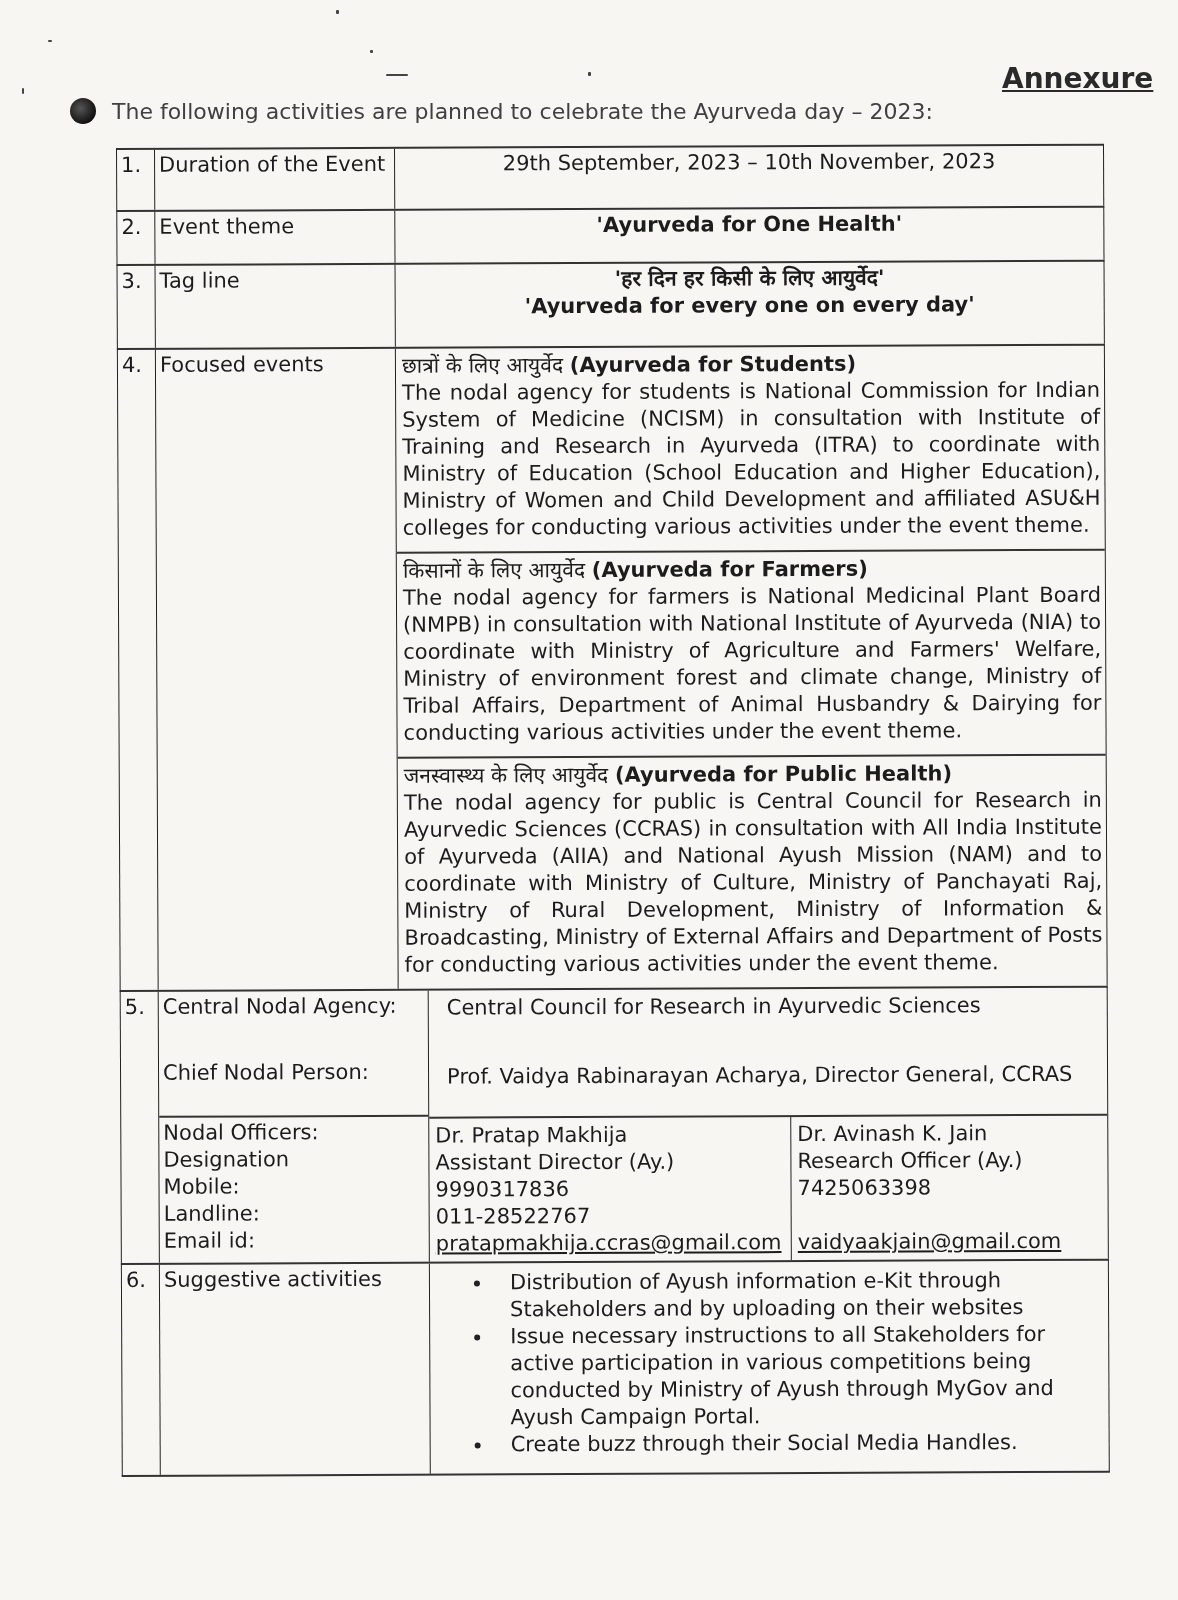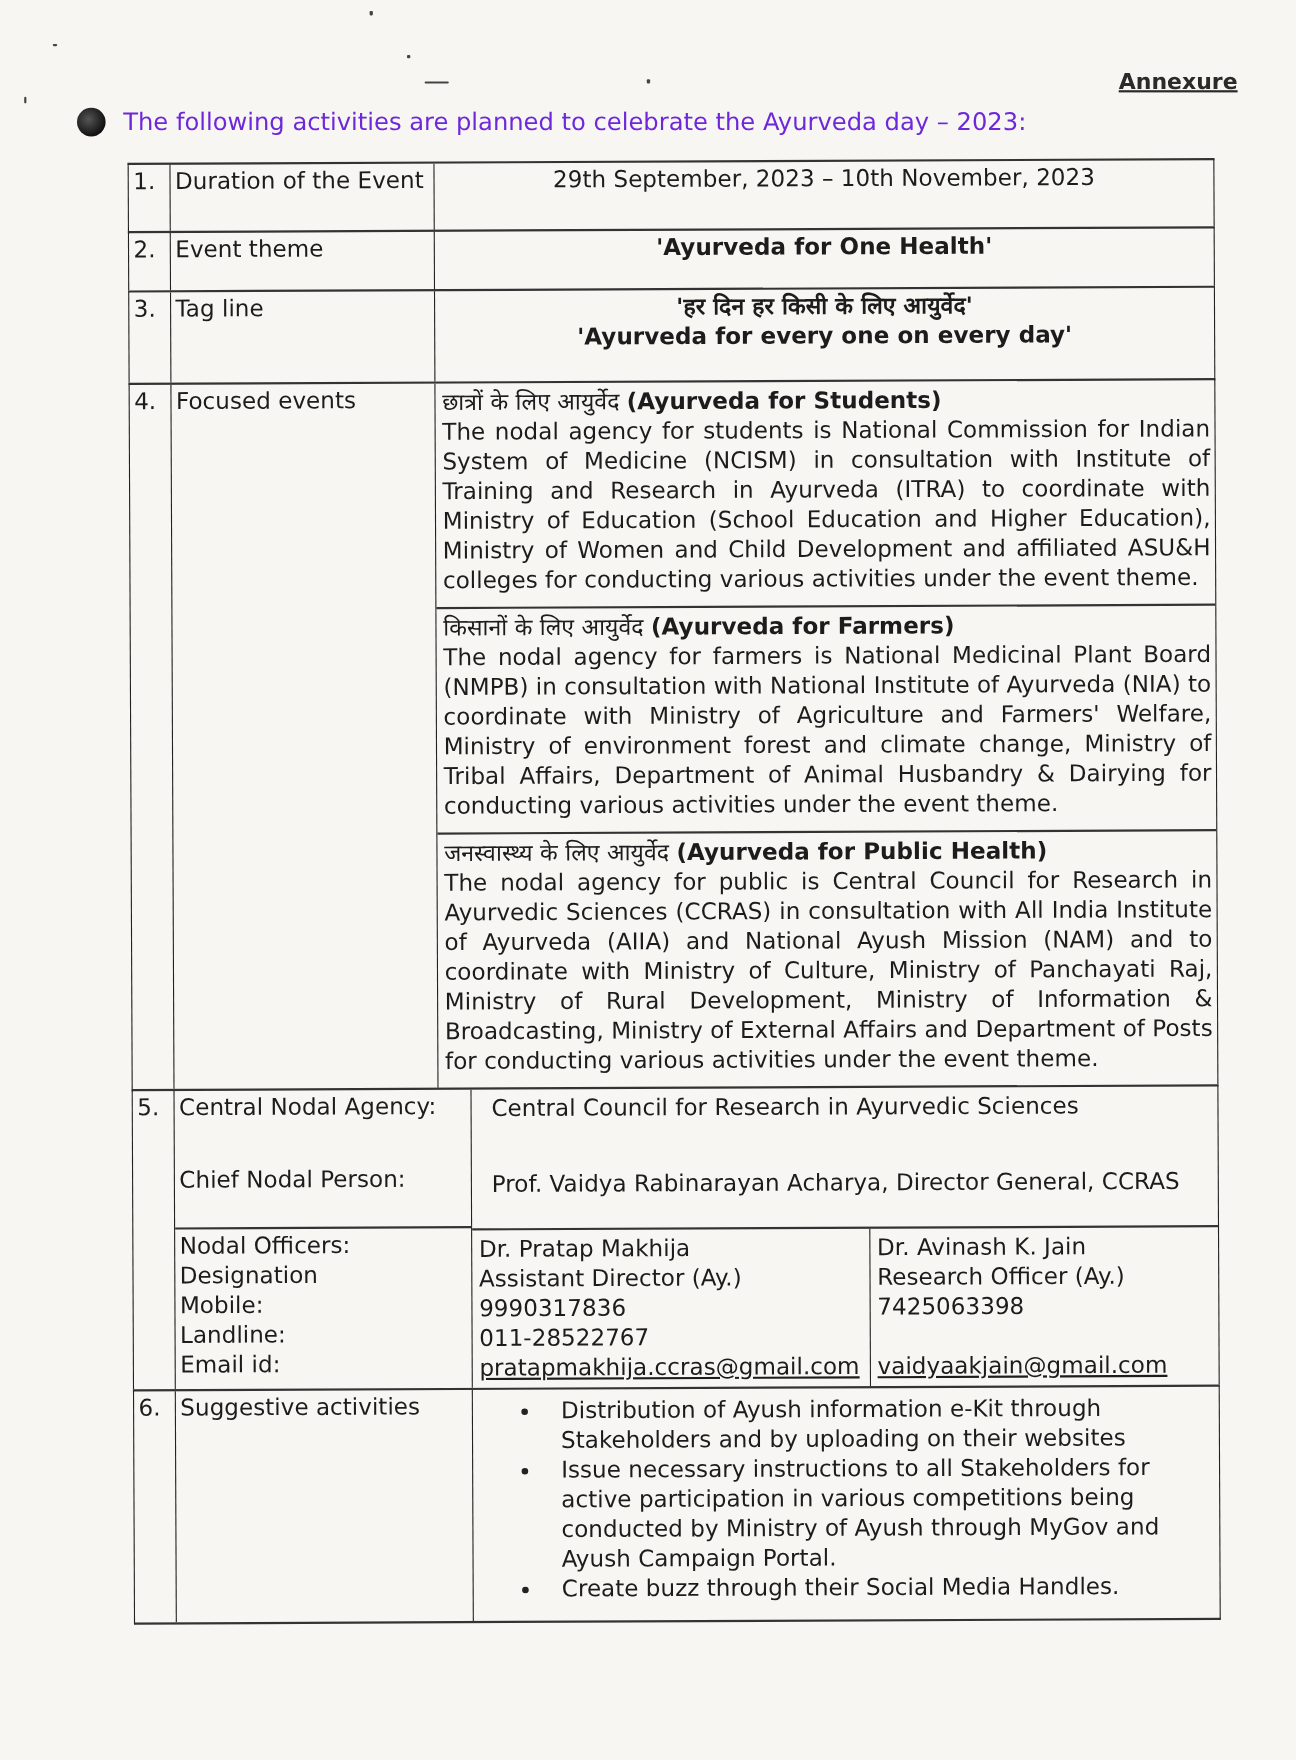--- a/index.html
+++ b/index.html
@@ -6,28 +6,27 @@
   body {
     width: 1178px; height: 1600px; overflow: hidden;
     background: #f7f6f3;
     font-family: "DejaVu Sans", "Liberation Sans", sans-serif;
     color: #1c1c1c;
     position: relative;
   }
   .page { position: absolute; inset: 0; }
   .annexure {
     position: absolute; left: 1002px; top: 62px;
-    font-size: 20px; font-weight: bold; text-decoration: underline;
+    font-size: 28px; font-weight: bold; text-decoration: underline;
     color: #2a2a2a;
-    margin-left: 15px;
   }
   .intro {
     position: absolute; left: 70px; top: 98px;
     display: flex; align-items: center; gap: 16px;
-    font-size: 22px; color: #6d28d9;
+    font-size: 22px; color: #404040;
   }
   .bullet-dot {
     width: 26px; height: 26px; border-radius: 50%;
     background: radial-gradient(circle at 40% 40%, #555 0%, #111 70%);
   }
   .speck { position: absolute; background: #444; border-radius: 1px; }
 
   
   .tbl {
     position: absolute; left: 116px; top: 148px; width: 988px;

